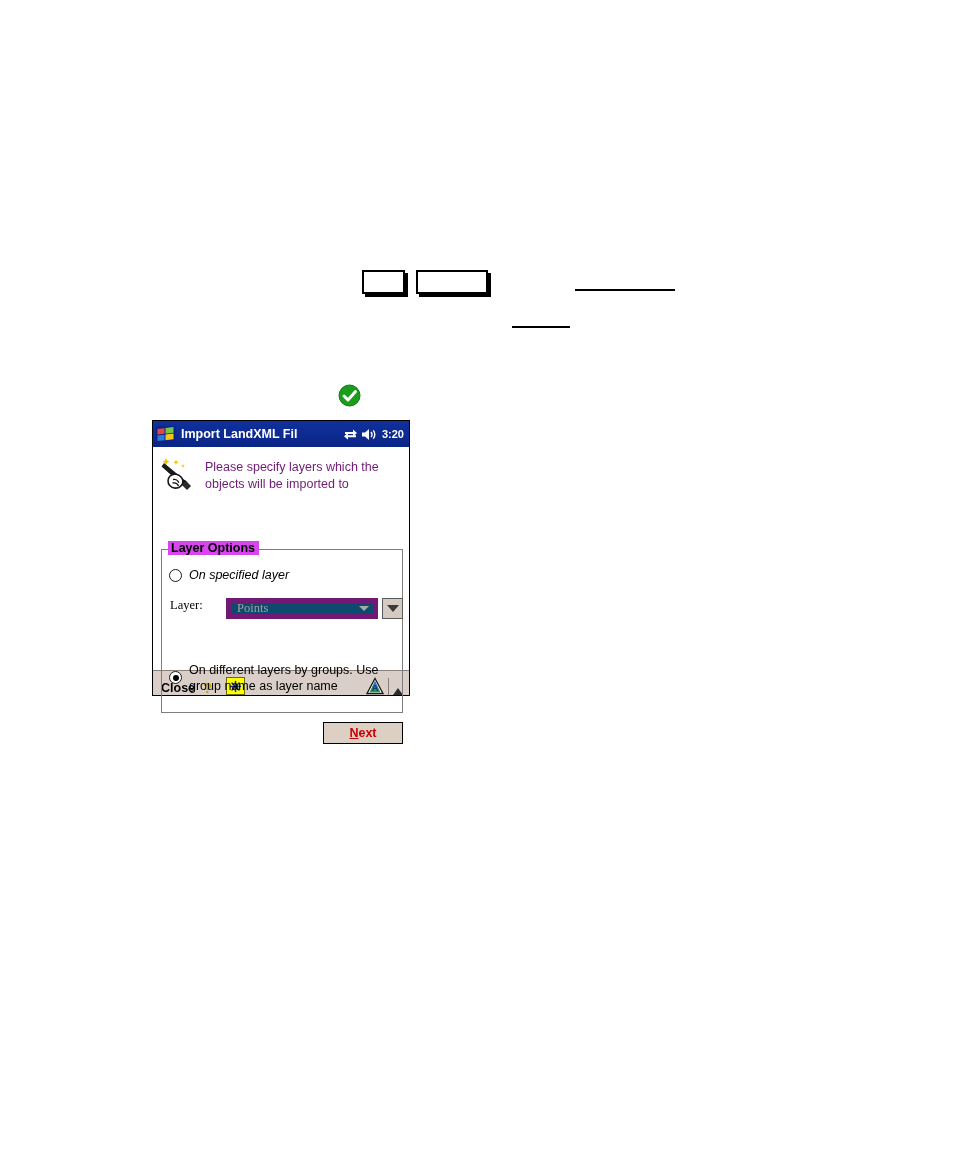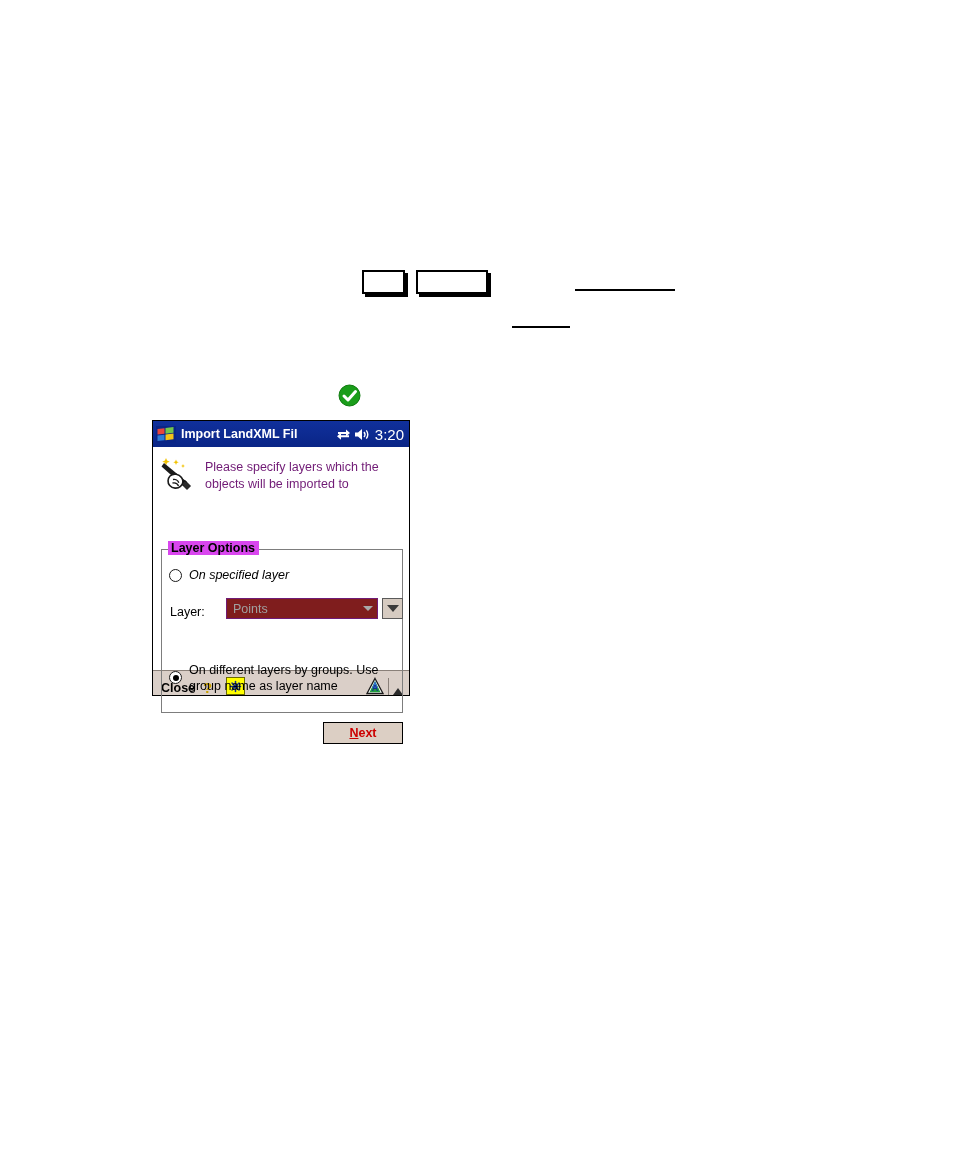--- a/index.html
+++ b/index.html
@@ -79,22 +79,22 @@
     overflow: hidden;
   }
   .tb-icon {
     flex: 0 0 auto;
     margin-left: 3px;
     display: flex;
     align-items: center;
   }
   .titlebar-time {
     color: #ffffff;
-    font-size: 15px;
-    font-weight: normal;
+    font-size: 11px;
+    font-weight: bold;
     margin-left: 5px;
     flex: 0 0 auto;
   }
 
   
   .pda-body {
     flex: 1 1 auto;
     background: #ffffff;
     position: relative;
     padding: 0;
@@ -179,33 +179,34 @@
     line-height: 1.3;
   }
   .radio-label u { text-decoration: underline; }
 
   
   .layer-row {
     position: absolute;
     left: 8px;
     top: 48px;
     display: flex;
-    align-items: flex-end;
+    align-items: flex-start;
+    font-family: Liberation Serif, serif;
   }
   .layer-label {
     font-size: 12.5px;
     color: #000000;
     width: 56px;
     flex: 0 0 auto;
   }
   .combo {
     width: 152px;
     height: 21px;
-    border: 1px solid #701a75;
-    background: #7f1d1d;
+    border: 5px solid #701a75;
+    background: #0c4a6e;
     box-sizing: border-box;
     display: flex;
     align-items: center;
     justify-content: space-between;
     padding: 0 4px 0 6px;
     flex: 0 0 auto;
   }
   .combo-value {
     font-size: 12.5px;
     color: #a0a0a0;

